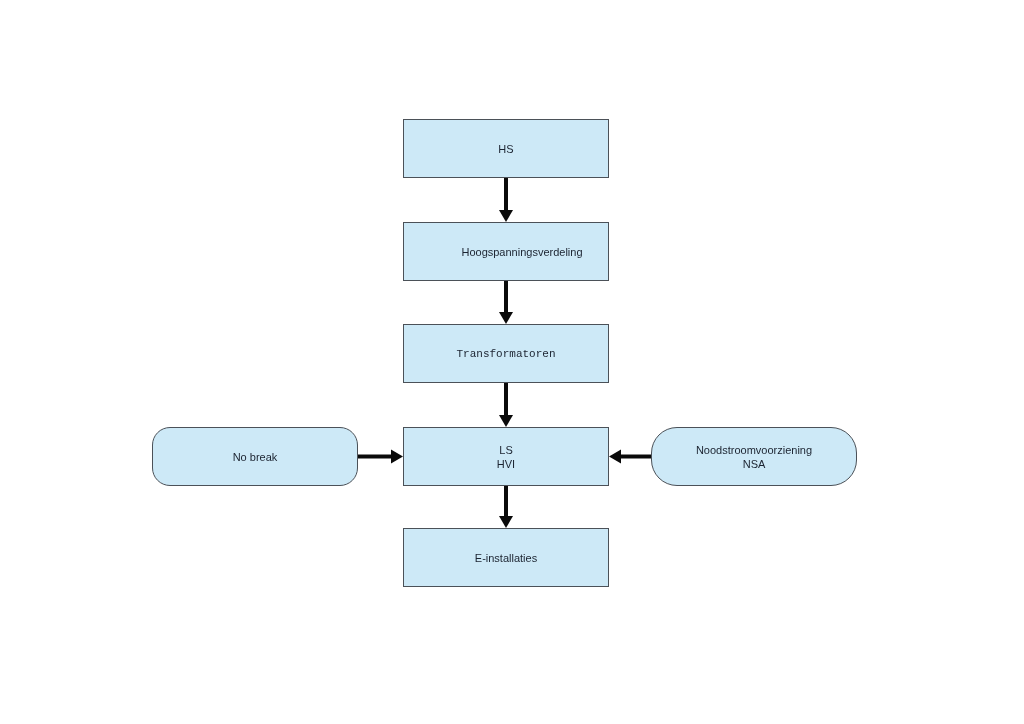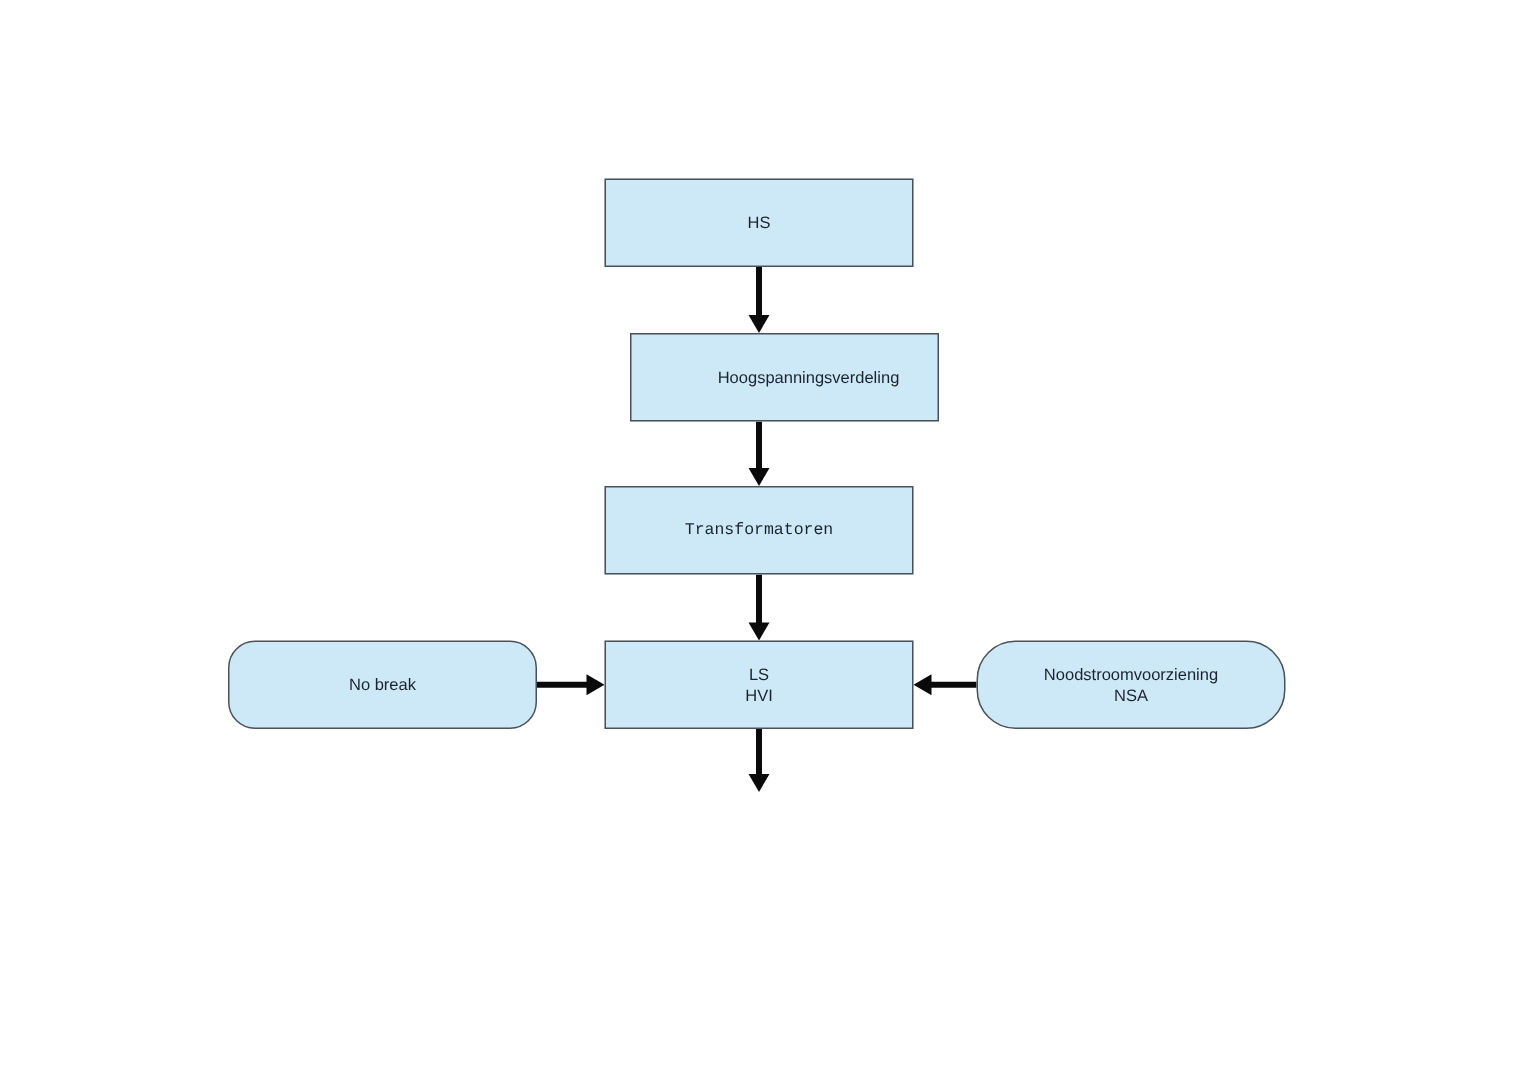--- a/index.html
+++ b/index.html
@@ -32,21 +32,21 @@
     display:flex;
     flex-direction:column;
     align-items:center;
     justify-content:center;
     font-size:11px;
     line-height:14px;
     color:var(--text);
     text-align:center;
   }
   .node-hs{left:403px;top:119px;}
-  .node-hoogspanningsverdeling{left:420px;top:222px;padding-left:32px;}
+  .node-hoogspanningsverdeling{left:403px;top:222px;padding-left:32px;}
   .node-transformatoren{left:403px;top:324px;font-family:Liberation Mono, monospace;}
   .node-no-break{left:152px;top:427px;border-radius:18px;}
   .node-ls-hvi{left:403px;top:427px;}
   .node-noodstroomvoorziening{left:651px;top:427px;border-radius:26px;}
   .node-e-installaties{left:403px;top:528px;}
 </style>
 </head>
 <body>
 
 <div class="canvas">
@@ -97,14 +97,17 @@
   <div class="node node-ls-hvi">
     <span>LS</span>
     <span>HVI</span>
   </div>
 
   <div class="node node-noodstroomvoorziening">
     <span>Noodstroomvoorziening</span>
     <span>NSA</span>
   </div>
 
+  <div class="node node-e-installaties">
+    <span>E-installaties</span>
+  </div>
 
 </div>
 
 </body></html>

